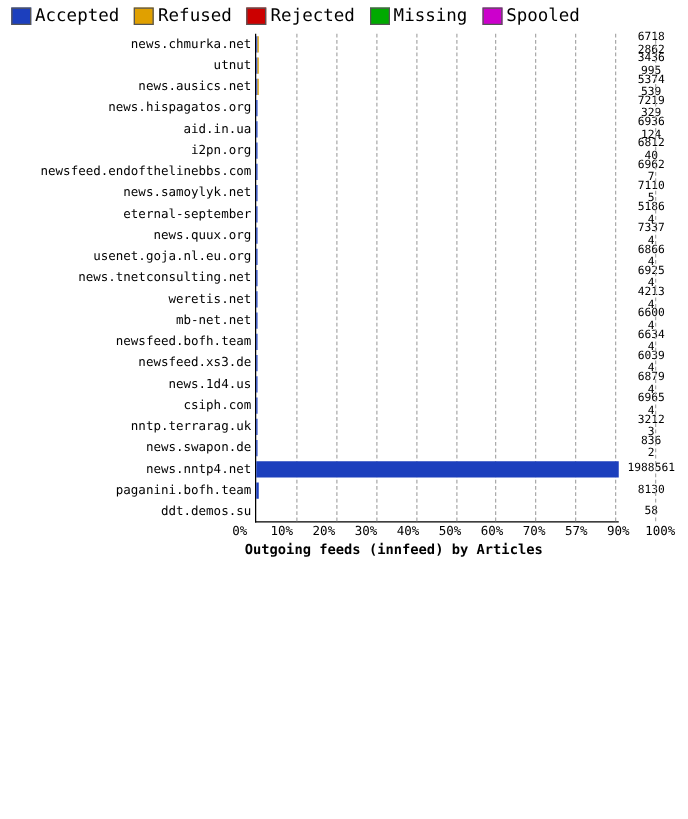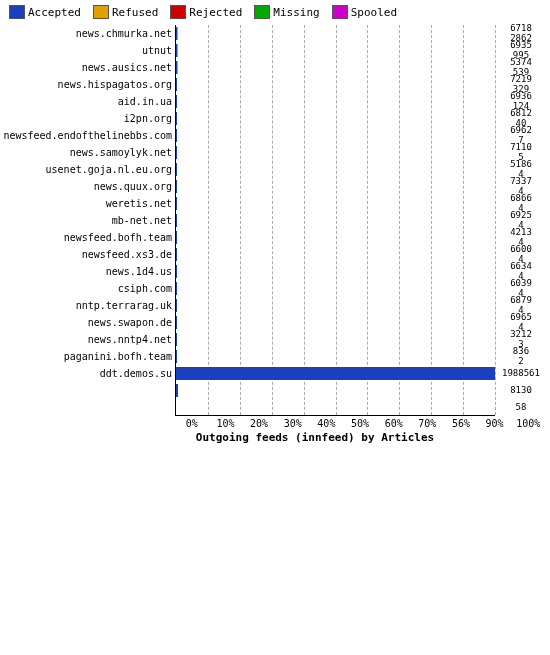--- a/index.html
+++ b/index.html
@@ -32,31 +32,32 @@
       align-items: center;
       gap: 3px;
     }
     .legend-color {
       width: 16px;
       height: 14px;
       display: inline-block;
       border: 1px solid #555;
     }
     .legend-label {
-      font-size: 11px;
+      font-size: 14px;
       color: #000;
       text-align: center;
     }
     
     .y-labels {
       width: 170px;
       min-width: 170px;
       display: flex;
       flex-direction: column;
       justify-content: flex-start;
+      margin-left: 29px;
     }
     .y-label-row {
       height: 17px;
       display: flex;
       align-items: center;
       justify-content: flex-end;
       padding-right: 3px;
       font-size: 10px;
       color: #000;
     }
@@ -139,22 +140,24 @@
 
       <div class="y-labels" id="y-labels">
           <div class="y-label-row">news.chmurka.net</div>
           <div class="y-label-row">utnut</div>
           <div class="y-label-row">news.ausics.net</div>
           <div class="y-label-row">news.hispagatos.org</div>
           <div class="y-label-row">aid.in.ua</div>
           <div class="y-label-row">i2pn.org</div>
           <div class="y-label-row">newsfeed.endofthelinebbs.com</div>
           <div class="y-label-row">news.samoylyk.net</div>
+          <div class="y-label-row">eternal-september</div>
+          <div class="y-label-row">news.quux.org</div>
           <div class="y-label-row">usenet.goja.nl.eu.org</div>
-          <div class="y-label-row">news.quux.org</div>
+          <div class="y-label-row">news.tnetconsulting.net</div>
           <div class="y-label-row">weretis.net</div>
           <div class="y-label-row">mb-net.net</div>
           <div class="y-label-row">newsfeed.bofh.team</div>
           <div class="y-label-row">newsfeed.xs3.de</div>
           <div class="y-label-row">news.1d4.us</div>
           <div class="y-label-row">csiph.com</div>
           <div class="y-label-row">nntp.terrarag.uk</div>
           <div class="y-label-row">news.swapon.de</div>
           <div class="y-label-row">news.nntp4.net</div>
           <div class="y-label-row">paganini.bofh.team</div>
@@ -264,21 +267,21 @@
             <div style="height: 13px; width: 0.0093042px; background: rgb(28, 63, 189); display: inline-block;"></div>
           </div>
         </div>
 
       <div class="values-area" id="values-area">
           <div class="val-row">
             <span>6718</span>
             <span>2862</span>
           </div>
           <div class="val-row">
-            <span>6935</span>
+            <span>3436</span>
             <span>995</span>
           </div>
           <div class="val-row">
             <span>5374</span>
             <span>539</span>
           </div>
           <div class="val-row">
             <span>7219</span>
             <span>329</span>
           </div>
@@ -360,20 +363,20 @@
 
     <div style="display:flex; flex-direction:row; padding-left:170px; margin-top:2px;" id="x-axis-labels">
         <div class="x-tick">0%</div>
         <div class="x-tick">10%</div>
         <div class="x-tick">20%</div>
         <div class="x-tick">30%</div>
         <div class="x-tick">40%</div>
         <div class="x-tick">50%</div>
         <div class="x-tick">60%</div>
         <div class="x-tick">70%</div>
-        <div class="x-tick">56%</div>
+        <div class="x-tick">57%</div>
         <div class="x-tick">90%</div>
         <div class="x-tick">100%</div>
       </div>
 
     <div class="x-title" style="padding-left:80px;">Outgoing feeds (innfeed) by Articles</div>
   </div>
 </div>
 
 </body></html>

